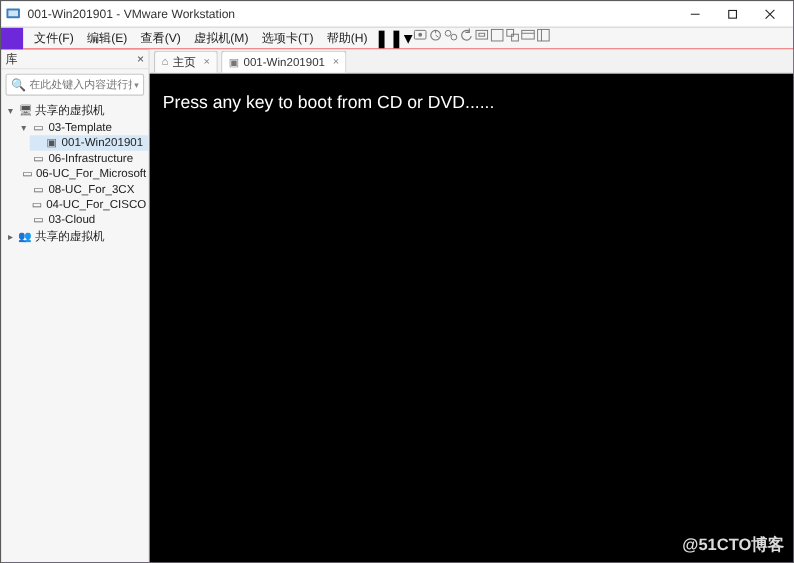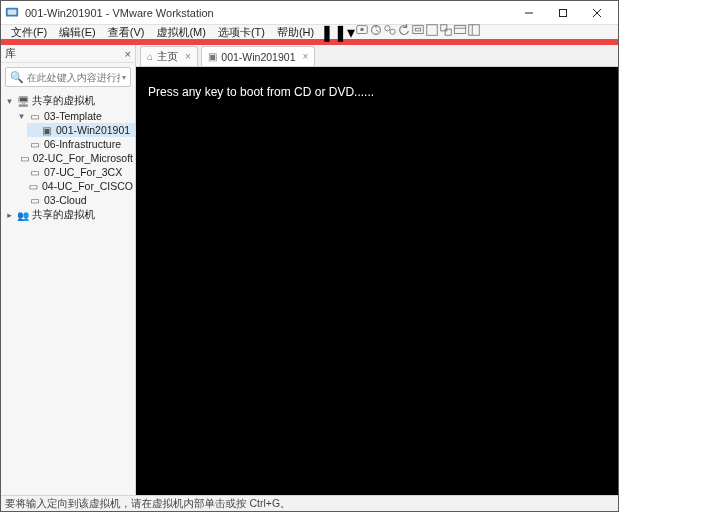--- a/index.html
+++ b/index.html
@@ -1,27 +1,27 @@
 <!DOCTYPE html>
 <html><head>
 <meta charset="utf-8">
 <style>
   * { box-sizing: border-box; margin: 0; padding: 0; font-family: "Microsoft YaHei", "Segoe UI", Tahoma, sans-serif; }
   html, body { width: 722px; height: 512px; overflow: hidden; background: #fff; }
-  .window { width: 619px; height: 512px; border: 1px solid #9a9a9a; display: flex; flex-direction: column; background: #6d28d9; position: relative; }
+  .window { width: 722px; height: 512px; border: 1px solid #9a9a9a; display: flex; flex-direction: column; background: #6d28d9; position: relative; }
 
   
   .titlebar { height: 24px; display: flex; align-items: center; background: #ffffff; border-bottom: 1px solid #e0e0e0; padding: 0 4px; }
   .titlebar .app-icon { width: 14px; height: 14px; margin-right: 6px; }
   .titlebar .title { font-size: 11px; color: #333; flex: 1; }
   .titlebar .win-controls { display: flex; }
   .titlebar .win-btn { width: 34px; height: 22px; display: flex; align-items: center; justify-content: center; font-size: 10px; color: #222; }
 
   
-  .menubar { height: 20px; display: flex; align-items: center; padding: 0 4px; background: #f6f6f6; border-bottom: 6px solid #ef4444; }
+  .menubar { height: 20px; display: flex; align-items: center; padding: 0 4px; background: #f6f6f6; border-bottom: 1px solid #ef4444; margin-left: 20px; }
   .menubar .menu-item { font-size: 11px; color: #222; padding: 2px 6px; }
 
   
   .body { flex: 1; display: flex; min-height: 0; }
 
   
   .sidebar { width: 135px; background: #f6f6f6; border-right: 1px solid #d4d4d4; display: flex; flex-direction: column; }
   .side-head { height: 18px; display: flex; align-items: center; justify-content: space-between; font-size: 11px; color: #333; padding: 0 4px; border-bottom: 1px solid #e0e0e0; }
   .side-close { font-size: 11px; color:#555; }
   .search { margin: 4px; height: 20px; border: 1px solid #c8c8c8; border-radius: 2px; background: #fff; display: flex; align-items: center; padding: 0 4px; }
@@ -38,21 +38,21 @@
   .node.selected { background: #d6e8f7; }
   .node .lbl { }
 
   
   .main { flex: 1; display: flex; flex-direction: column; background: #fff; min-width: 0; }
   .tabs { height: 22px; background: #f2f2f2; border-bottom: 1px solid #d0d0d0; display: flex; align-items: flex-end; padding-left: 4px; }
   .tab { height: 20px; border: 1px solid #c8c8c8; border-bottom: none; background: #fafafa; border-radius: 3px 3px 0 0; display: flex; align-items: center; padding: 0 6px; font-size: 10.5px; color: #333; margin-right: 3px; gap:4px; }
   .tab .tab-ico { font-size:10px; color:#777; }
   .tab .close { font-size: 10px; color: #888; margin-left: 3px; }
   .tab.active { background: #fff; }
-  .console { flex: 1; background: #000; color: #fff; font-family: "Consolas","Courier New",monospace; font-size: 12px; padding: 18px 12px 8px 12px; position: relative; }
+  .console { flex: 1; background: #000; color: #fff; font-family: "Consolas","Courier New",monospace; font-size: 16px; padding: 18px 12px 8px 12px; position: relative; }
   .console-text { white-space: pre; }
 
   
   .statusbar { height: 16px; background: #f2f2f2; border-top: 1px solid #d4d4d4; font-size: 10.5px; color: #444; display: flex; align-items: center; padding: 0 4px; }
 
   
   .watermark { position: absolute; right: 8px; bottom: 6px; color: #dcdcdc; font-size: 15px; font-weight: 600; pointer-events: none; }
 
   
   .outer { border: 1px solid #5b5b5b; }
@@ -181,28 +181,28 @@
                   <div class="node">
                     <span class="tw"></span>
                     <span class="fi">▭</span>
                     <span class="lbl">06-Infrastructure</span>
                   </div>
                 </li>
               <li>
                   <div class="node">
                     <span class="tw"></span>
                     <span class="fi">▭</span>
-                    <span class="lbl">02-UC_For_Microsoft</span>
-                  </div>
-                </li>
-              <li>
-                  <div class="node">
-                    <span class="tw"></span>
-                    <span class="fi">▭</span>
-                    <span class="lbl">07-UC_For_3CX</span>
+                    <span class="lbl">06-UC_For_Microsoft</span>
+                  </div>
+                </li>
+              <li>
+                  <div class="node">
+                    <span class="tw"></span>
+                    <span class="fi">▭</span>
+                    <span class="lbl">08-UC_For_3CX</span>
                   </div>
                 </li>
               <li>
                   <div class="node">
                     <span class="tw"></span>
                     <span class="fi">▭</span>
                     <span class="lbl">04-UC_For_CISCO</span>
                   </div>
                 </li>
               <li>
@@ -238,17 +238,15 @@
           <span class="close">×</span>
         </div>
       </div>
       <div class="console">
         <div class="console-text">Press any key to boot from CD or DVD......</div>
       </div>
     </div>
 
   </div>
 
-  <div class="statusbar">
-    <span>要将输入定向到该虚拟机，请在虚拟机内部单击或按 Ctrl+G。</span>
-  </div>
-
+
+  <div class="watermark">@51CTO博客</div>
 </div>
 
 </body></html>

